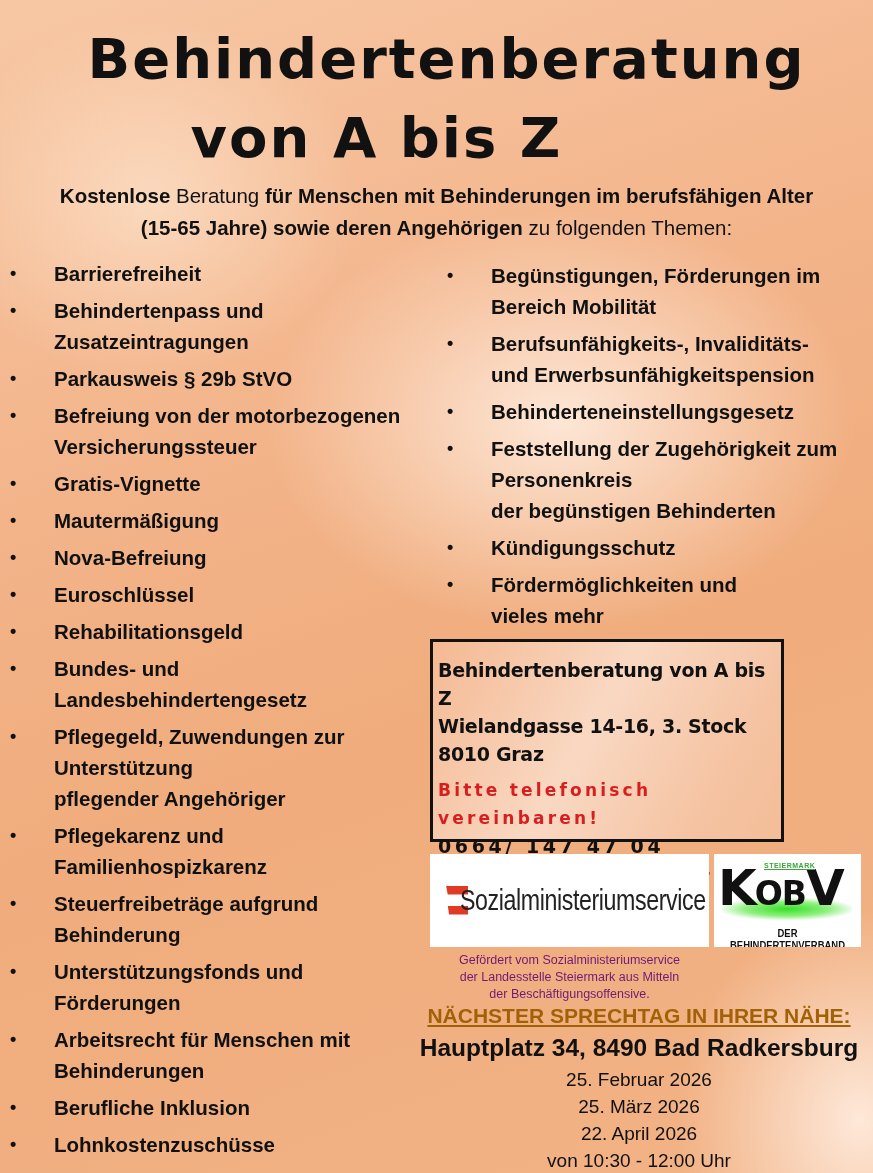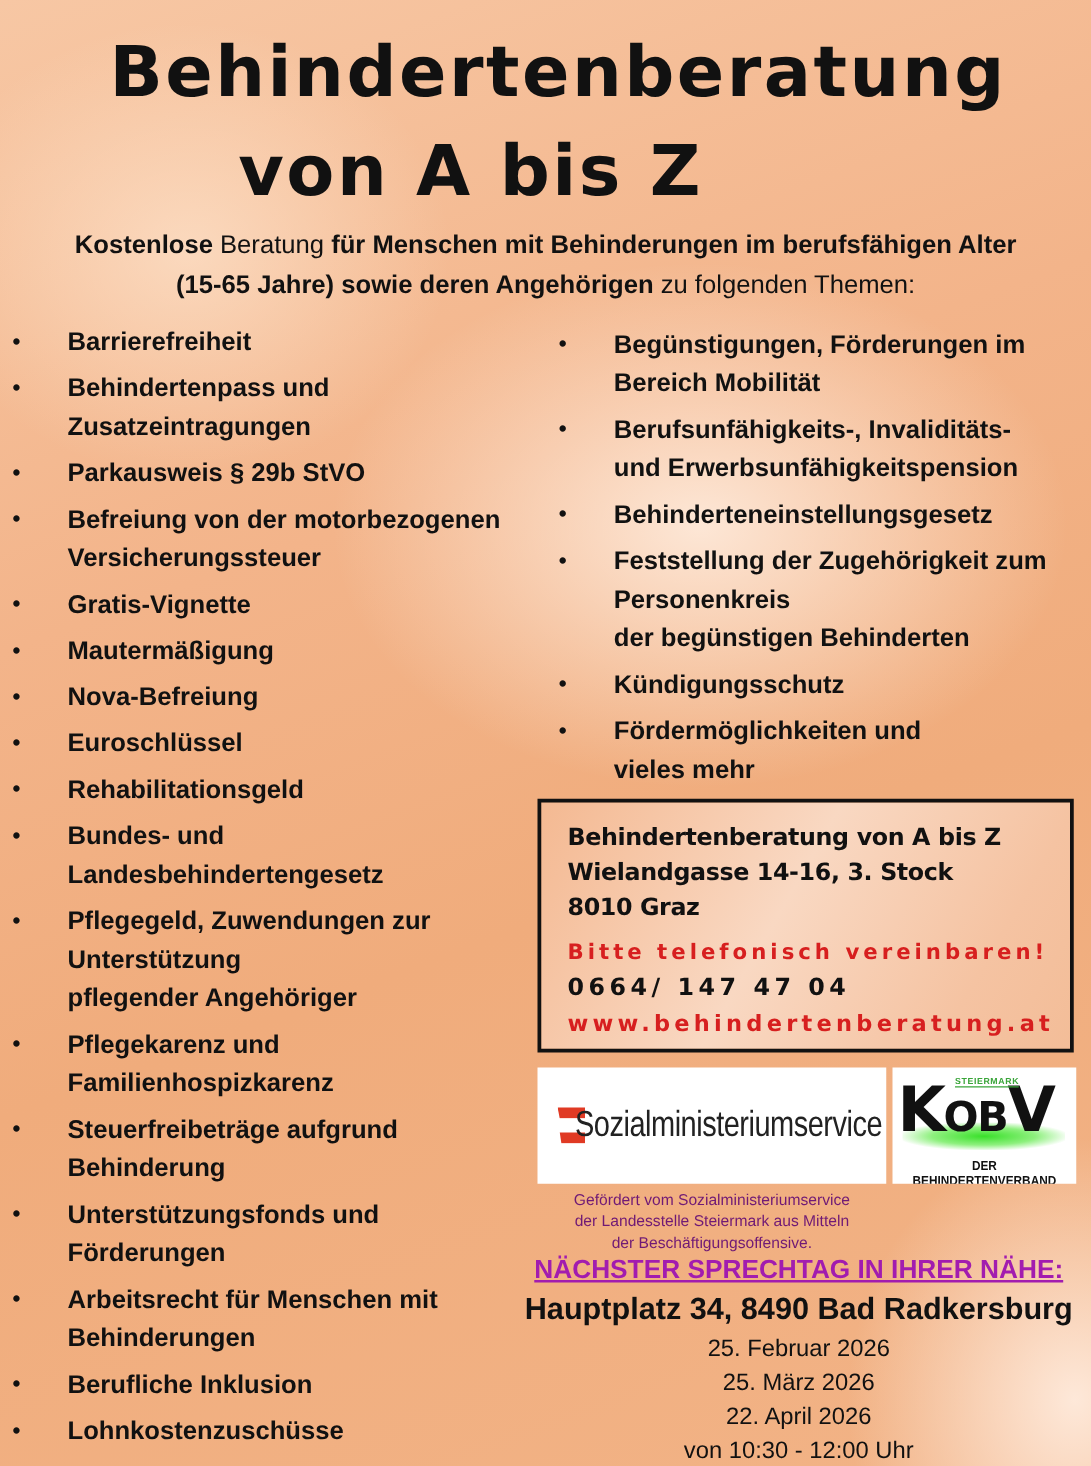--- a/index.html
+++ b/index.html
@@ -34,24 +34,24 @@
   }
   ul.topics li .text { display: block; white-space: pre-line; }
   #col-left { top: 258px; left: 0; width: 440px; }
   #col-left li .bullet { left: 10px; }
   #col-left li .text { margin-left: 54px; }
   #col-right { top: 260px; left: 430px; width: 443px; }
   #col-right li .bullet { left: 17px; }
   #col-right li .text { margin-left: 61px; }
 
   .contact-box {
-    position: absolute; left: 430px; top: 639px; width: 429px; height: 203px;
+    position: absolute; left: 430px; top: 639px; width: 354px; height: 203px;
     border: 3px solid #111; box-sizing: border-box;
     background: linear-gradient(120deg, #f4b992 0%, #f9d8c2 45%, #f5c3a2 80%, #f3bd98 100%);
-    padding: 14px 0 0 21px;
+    padding: 14px 0 0 5px;
   }
   .contact-box .addr {
     font-family: "DejaVu Sans", sans-serif; font-weight: bold; font-size: 19px;
     line-height: 28px; color: #111; display: block; letter-spacing: -0.3px;
   }
   .contact-box .call {
     font-family: "DejaVu Sans", sans-serif; font-weight: bold; font-size: 17px;
     color: #d71f1f; letter-spacing: 3.2px; display: block; margin-top: 8px; line-height: 28px;
   }
   .contact-box .phone {
@@ -96,21 +96,21 @@
     position: absolute; left: 0; width: 147px; top: 73px; text-align: center;
     font-size: 10.5px; font-weight: bold; color: #111; transform: scaleX(0.9);
   }
 
   .funded {
     position: absolute; left: 430px; top: 952px; width: 279px; text-align: center;
     font-size: 12.5px; line-height: 17px; color: #701a75;
   }
   .next {
     position: absolute; left: 405px; top: 1002px; width: 468px; text-align: center;
-    font-size: 21px; font-weight: bold; color: #a21caf; text-decoration: underline; line-height: 28px;
+    font-size: 21px; font-weight: bold; color: #a16207; text-decoration: underline; line-height: 28px;
   }
   .place {
     position: absolute; left: 405px; top: 1031px; width: 468px; text-align: center;
     font-size: 24.5px; font-weight: bold; color: #111; line-height: 34px;
   }
   .dates {
     position: absolute; left: 405px; top: 1066px; width: 468px; text-align: center;
     font-size: 19px; color: #111; line-height: 27px;
   }
   .dates span { display: block; }

